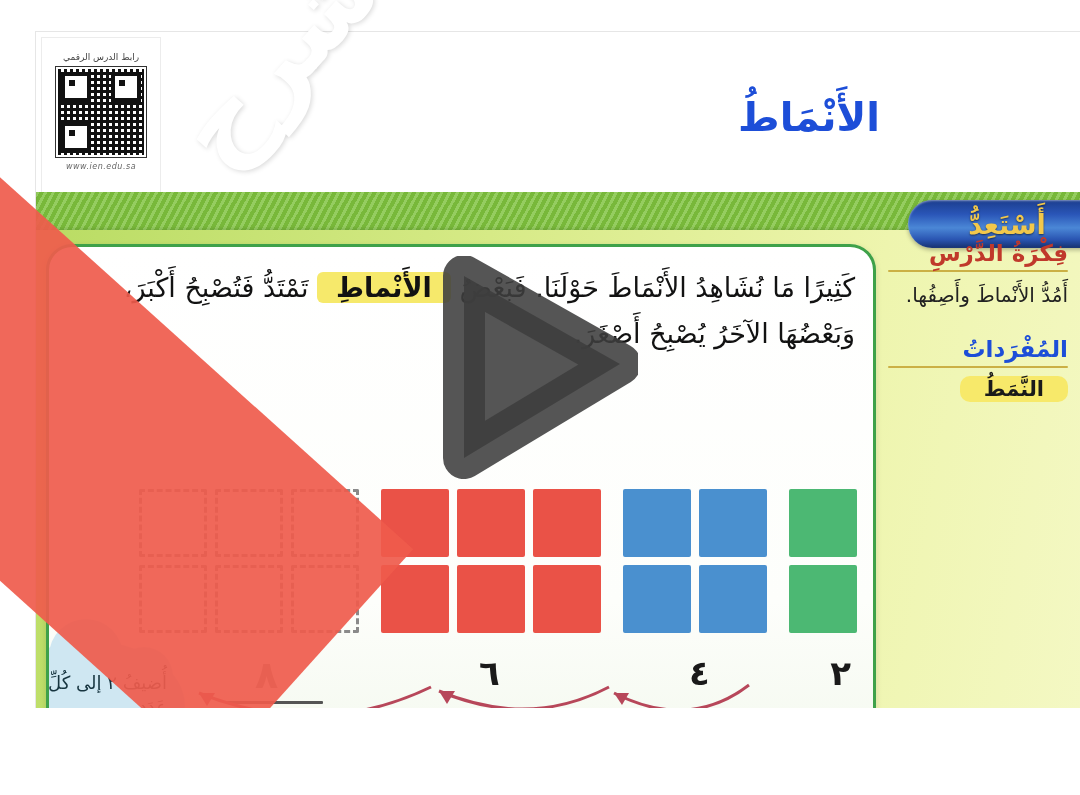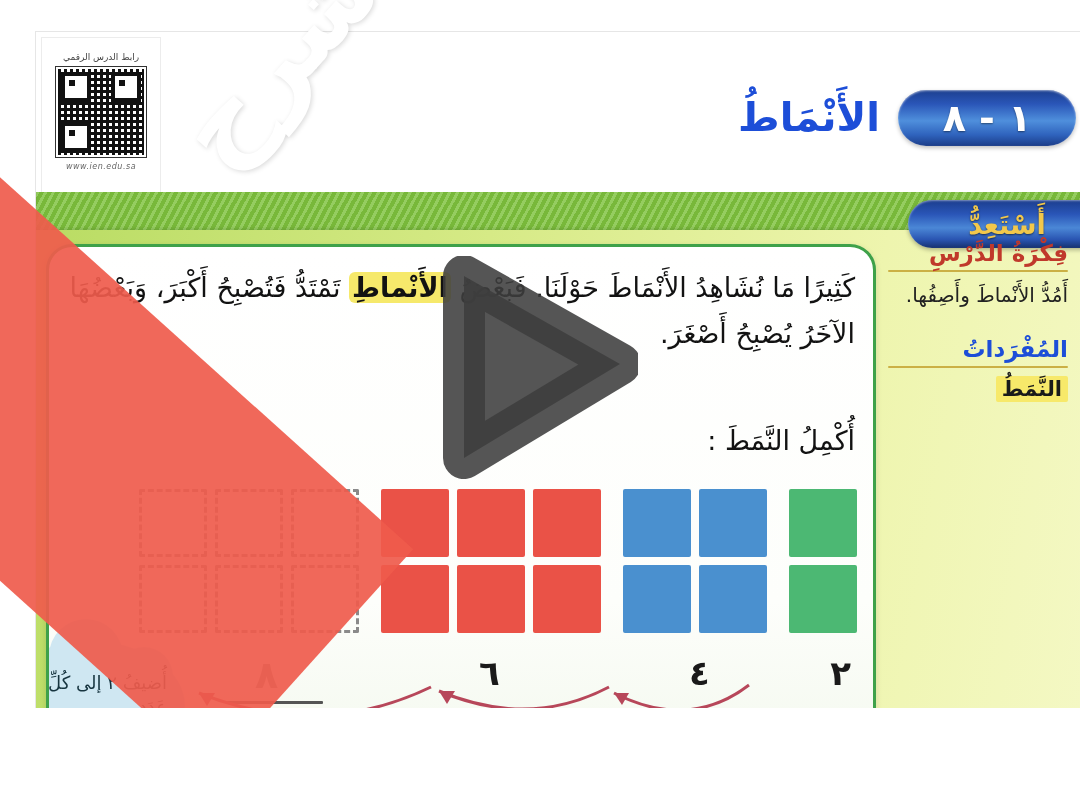--- a/index.html
+++ b/index.html
@@ -175,21 +175,21 @@
     height: 2px; background: #cbb045; margin: 4px 0 8px; width: 92%;
     border-radius: 1px;
   }
   .sb-body {
     font-size: 20px; color: #222; line-height: 1.5;
     white-space: nowrap;
   }
   .sb-term {
     display: inline-block;
     font-size: 21px; font-weight: bold; color: #1a1a1a;
-    background: #f7e96a; padding: 1px 6px; border-radius: 2px;
+    background: #f7e96a; padding: 1px 24px; border-radius: 10px;
   }
   .sb-gap { height: 26px; }
 
   
   #lesson-card {
     position: absolute;
     left: 10px; top: 212px;
     width: 824px; height: 506px;
     background: linear-gradient(180deg,#ffffff 0%, #fdfefb 70%, #f4f9ef 100%);
     border: 3px solid #3ea14a;
@@ -204,21 +204,21 @@
     right: 18px; top: 18px;
     width: 786px;
     direction: rtl; text-align: right;
     color: #121212;
     font-size: 27px;
     line-height: 1.70;
   }
   .hl-yellow {
     background: #f6e96b;
     font-weight: bold;
-    padding: 0 3px;
+    padding: 0 19px;
     border-radius: 6px;
   }
   #prompt-line {
     position: absolute;
     right: 18px; top: 178px;
     direction: rtl; text-align: right;
     color: #121212;
     font-size: 27px;
   }
 
@@ -366,21 +366,20 @@
         <div id="qr-caption">رابط الدرس الرقمي</div>
         <div id="qr-code">
           <span class="qr-eye tl"></span>
           <span class="qr-eye tr"></span>
           <span class="qr-eye bl"></span>
         </div>
         <div id="qr-url">www.ien.edu.sa</div>
       </div>
 
       <div id="lesson-title">الأَنْمَاطُ</div>
-      <div id="lesson-pill">١ - ٨</div>
     </div>
 
     <div id="green-banner"></div>
 
     <div id="content-green"></div>
 
     <div id="ready-pill">أَسْتَعِدُّ</div>
 
     <div id="sidebar-texts">
       <div class="sb-heading lesson-idea">فِكْرَةُ الدَّرْسِ</div>
@@ -391,21 +390,20 @@
       <div class="sb-rule"></div>
       <div>
         <span class="sb-term">النَّمَطُ</span>
       </div>
     </div>
 
     <div id="lesson-card">
 
       <div id="lesson-paragraph"><span>كَثِيرًا مَا نُشَاهِدُ الأَنْمَاطَ حَوْلَنَا. فَبَعْضُ </span><span class="hl-yellow">الأَنْماطِ</span><span> تَمْتَدُّ فَتُصْبِحُ أَكْبَرَ، وَبَعْضُهَا الآخَرُ يُصْبِحُ أَصْغَرَ.</span></div>
 
-      <div id="prompt-line">أُكْمِلُ النَّمَطَ :</div>
 
       <div id="pattern-row">
 
         <div class="sq-group cols-3">
           <div class="sq empty"></div>
           <div class="sq empty"></div>
           <div class="sq empty"></div>
           <div class="sq empty"></div>
           <div class="sq empty"></div>
           <div class="sq empty"></div>

